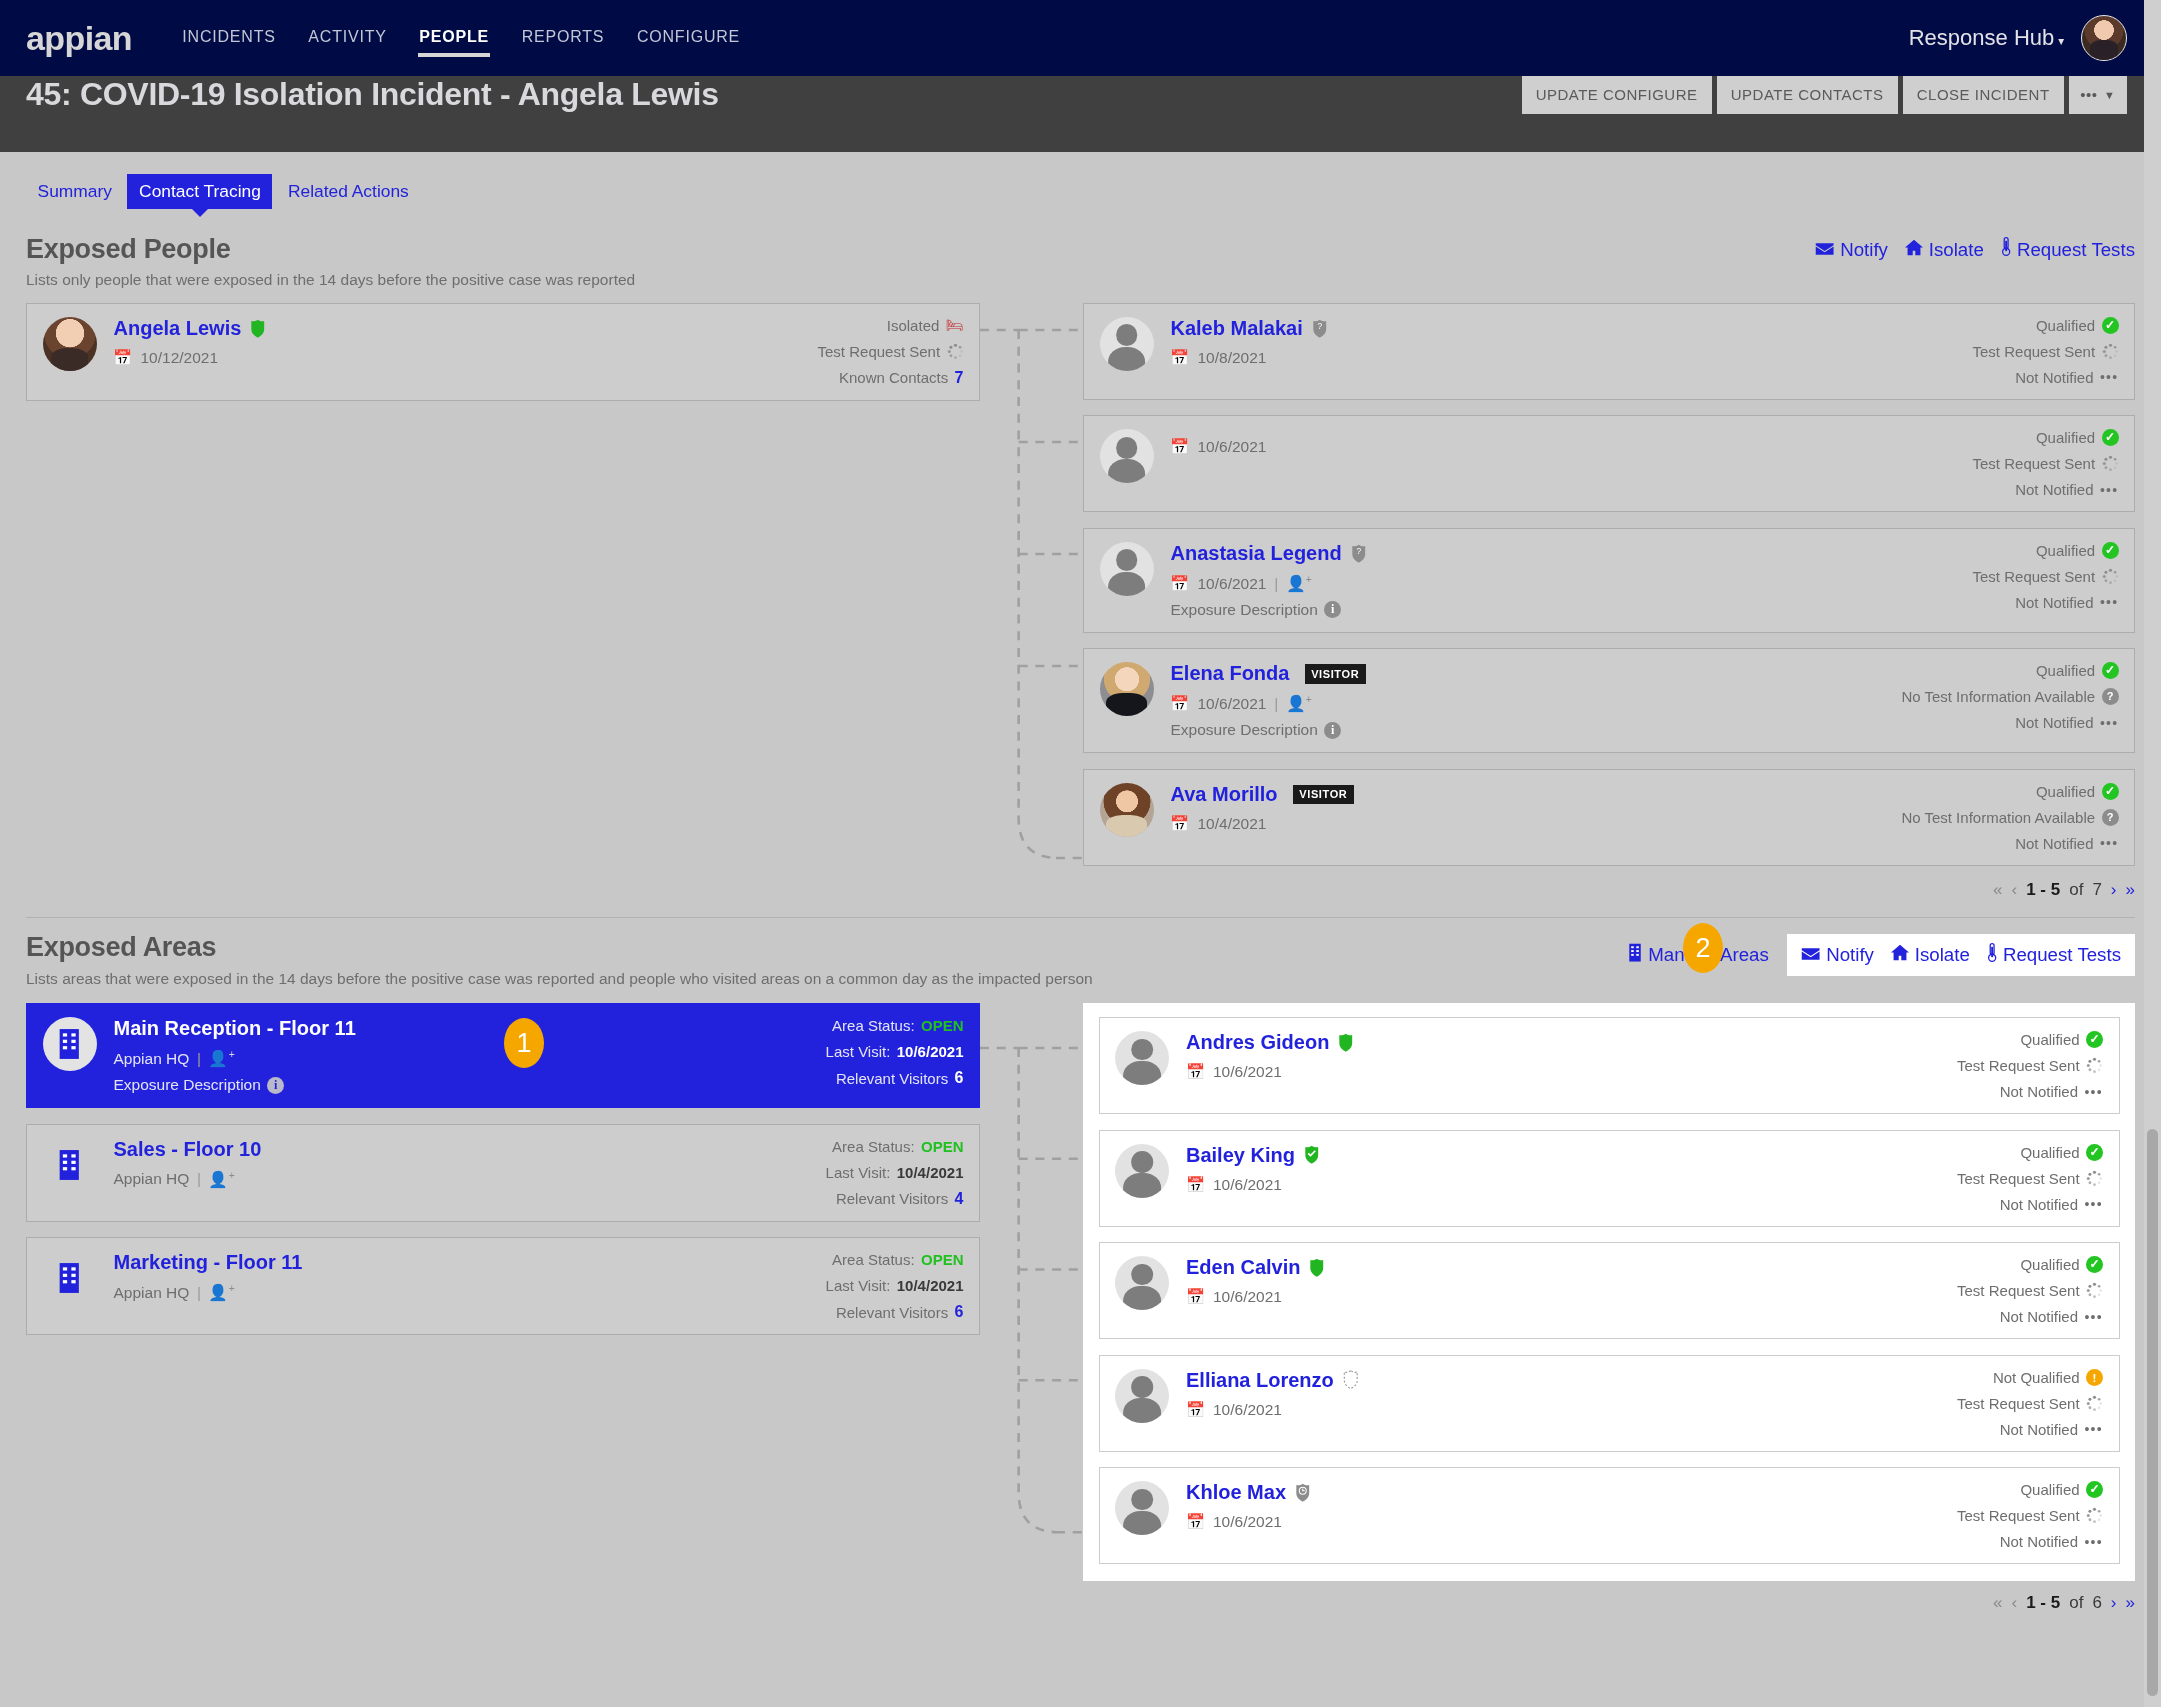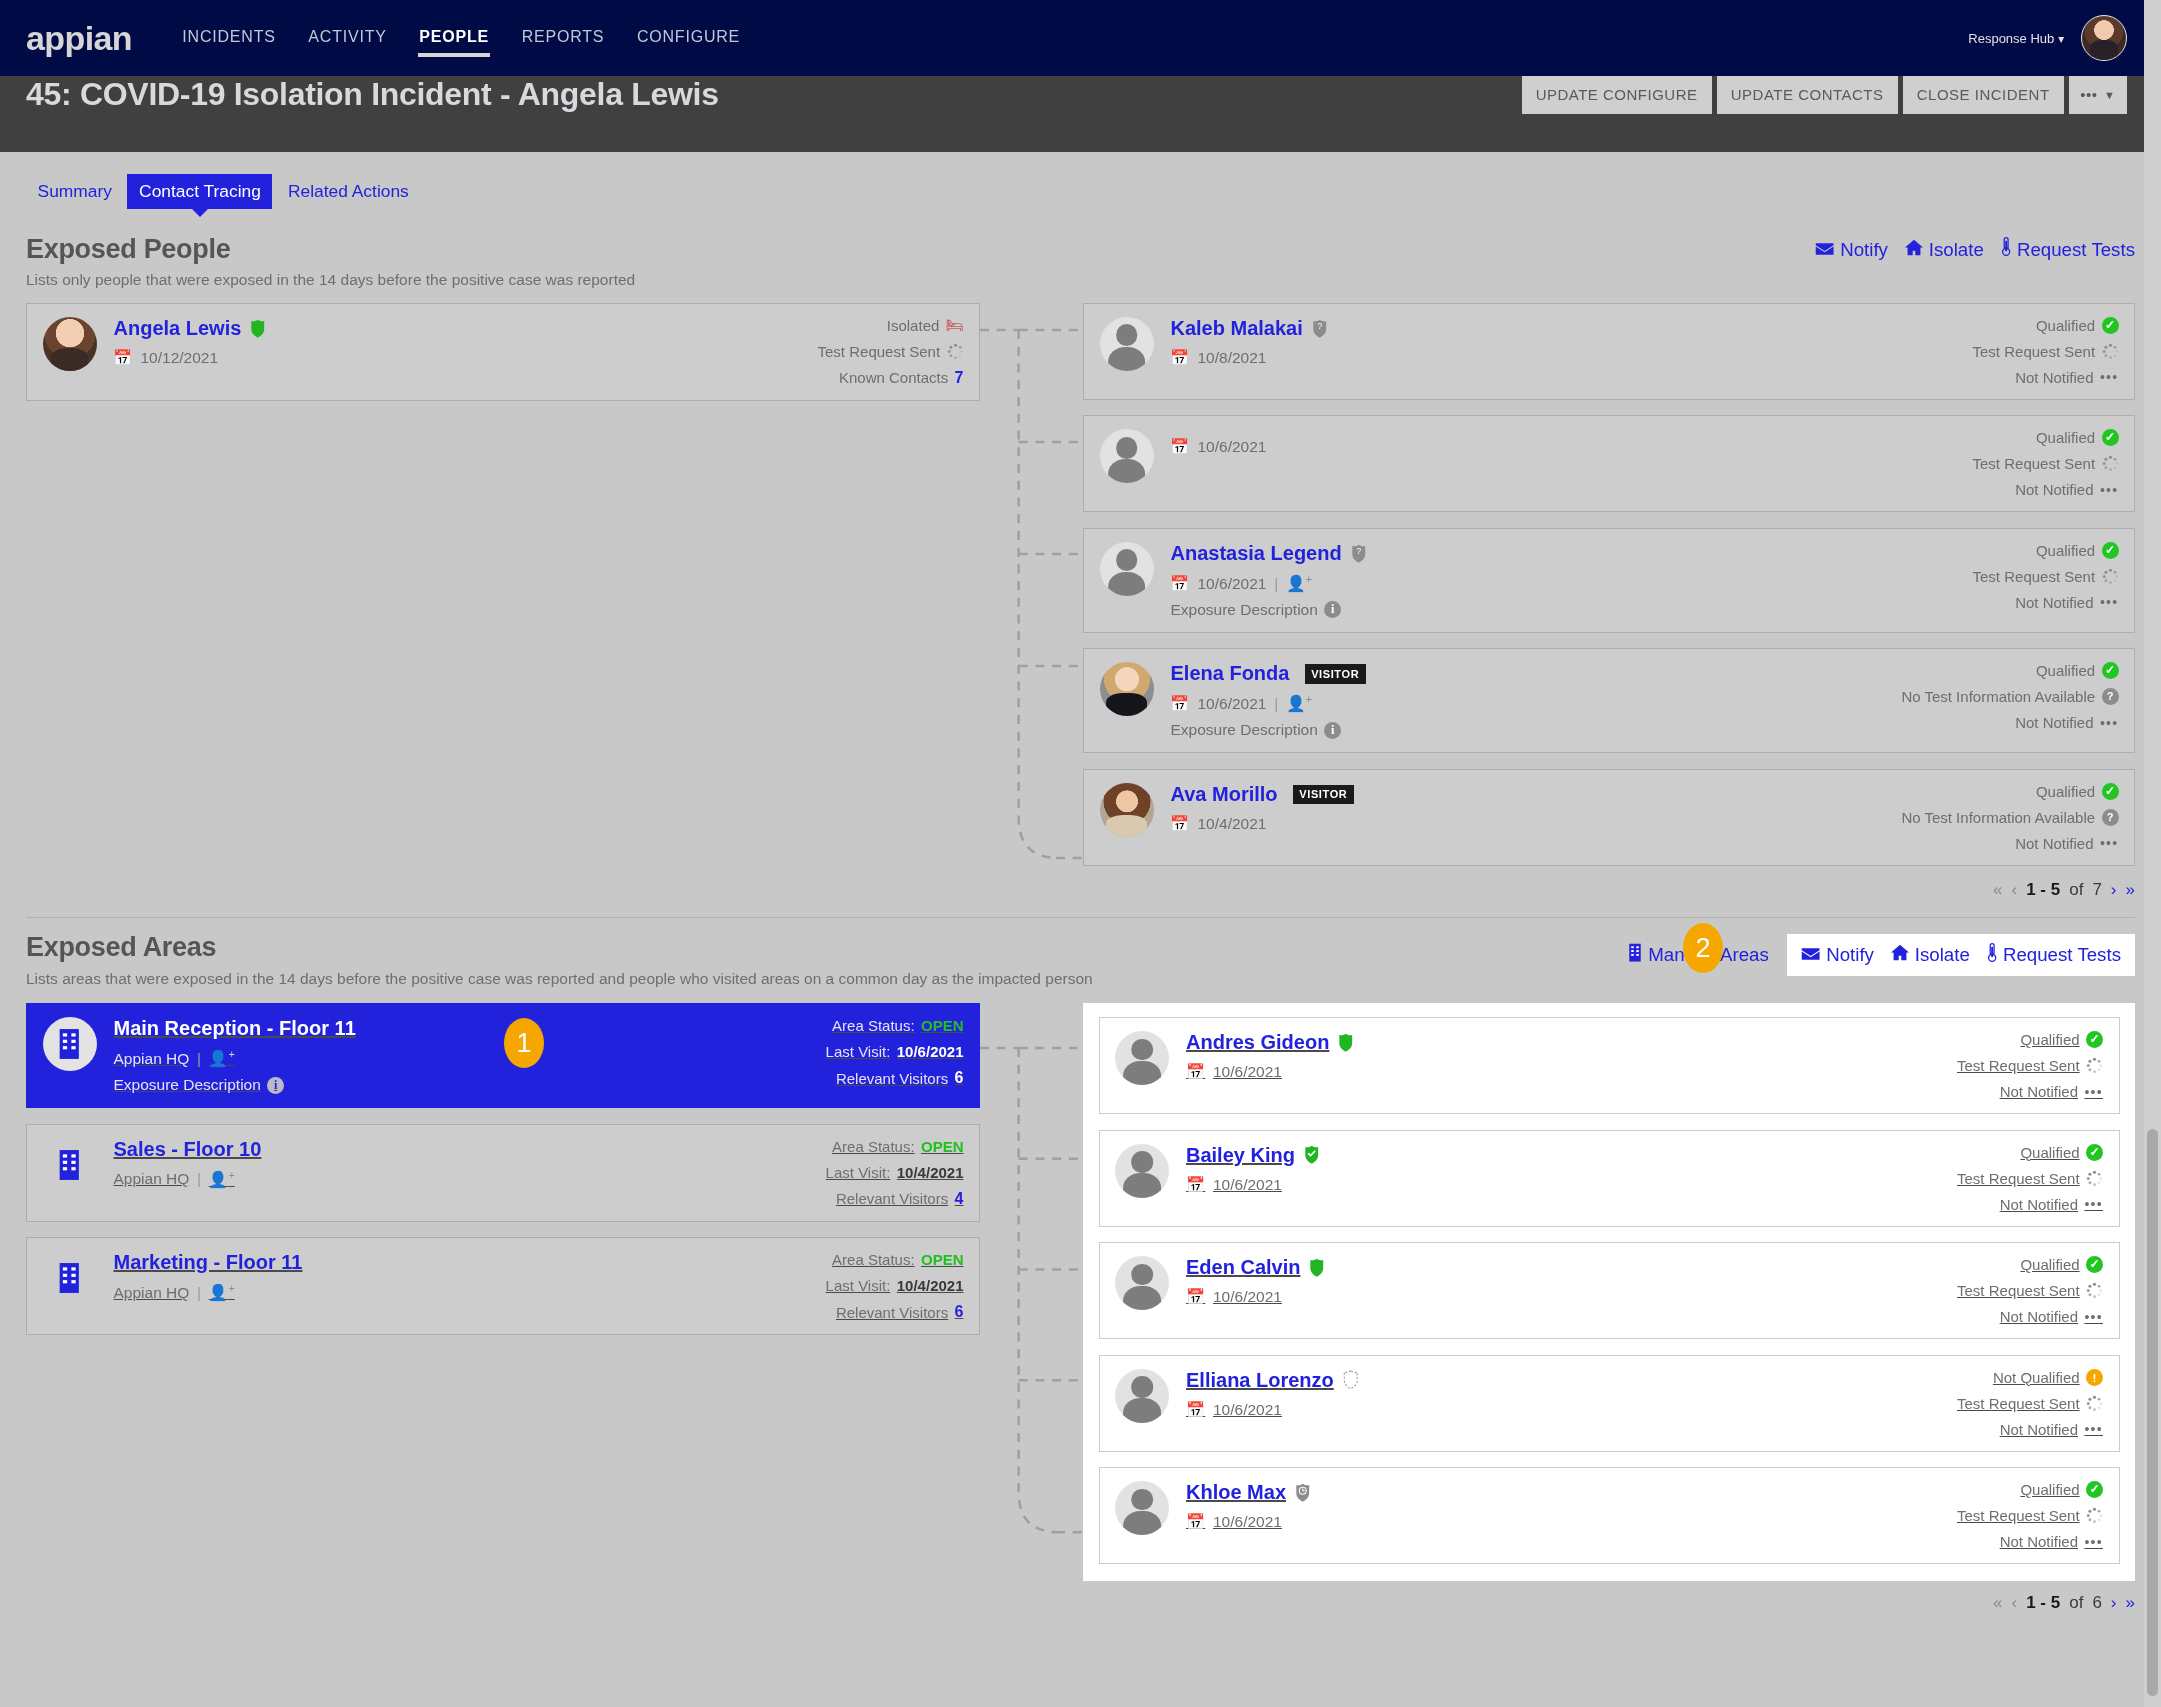--- a/index.html
+++ b/index.html
@@ -44,21 +44,21 @@
     left: 0; right: 0; bottom: -3.9px;
     height: 4.5px;
     background: #d6d6d6;
   }
   .nav-right {
     margin-left: auto;
     display: flex;
     align-items: center;
     gap: 17px;
   }
-  .hub-label { color: #e2e2e8; font-size: 13px; }
+  .hub-label { color: #e2e2e8; font-size: 22px; }
   .hub-caret { color: #e2e2e8; font-size: 11.6px; margin-left: 3.9px; }
   .avatar-top {
     width: 46px; height: 46px; border-radius: 50%;
     background: radial-gradient(circle at 50% 32%, #f0c9ae 0 26%, #5b3a2c 27% 52%, #3a2a22 53% 100%);
     border: 1.3px solid #e8e8e8;
     overflow: hidden;
     position: relative;
   }
   .avatar-top::after{
     content:""; position:absolute; left:18%; right:18%; top:54%; bottom:0;
@@ -653,21 +653,21 @@
                 <circle cx="8" cy="23" r="5.5" fill="none" stroke="#2222dd" stroke-width="2"></circle>
                 <rect x="6.5" y="6" width="3" height="16" fill="#2222dd"></rect>
               </svg>
           </span>
           <span>Request Tests</span>
         </div>
       </div>
     </div>
   </div>
 
-  <div class="pane" style="margin-top:15.5px;text-decoration:underline;">
+  <div class="pane" style="margin-top:15.5px;">
 
     <div class="col-left">
 
       <div class="card selected">
         <div class="pic bldg">
           <svg viewBox="0 0 22 30">
               <rect x="2" y="1" width="18" height="28" fill="#2222dd"></rect>
               <g fill="#fff">
                 <rect x="5" y="5" width="4" height="3"></rect>
                 <rect x="13" y="5" width="4" height="3"></rect>

